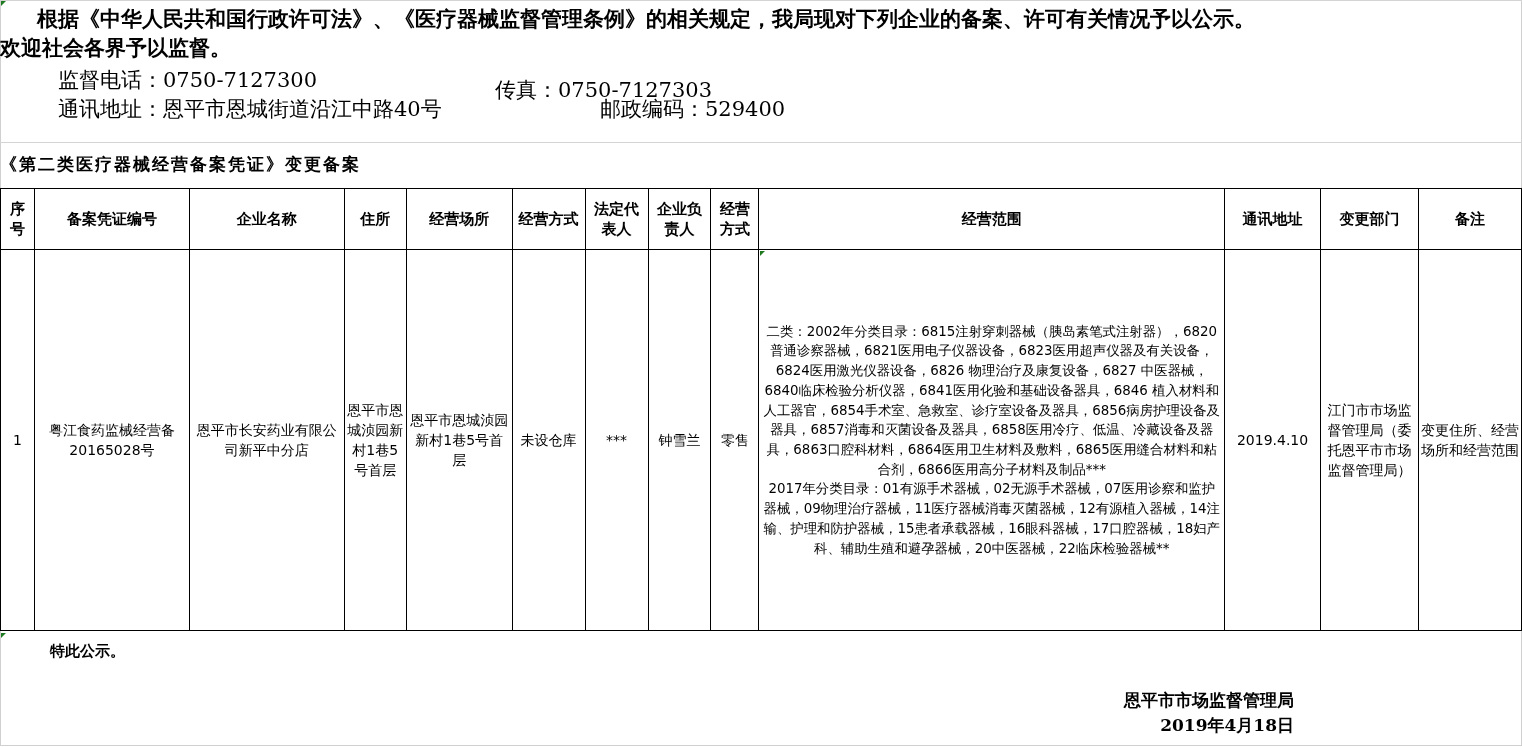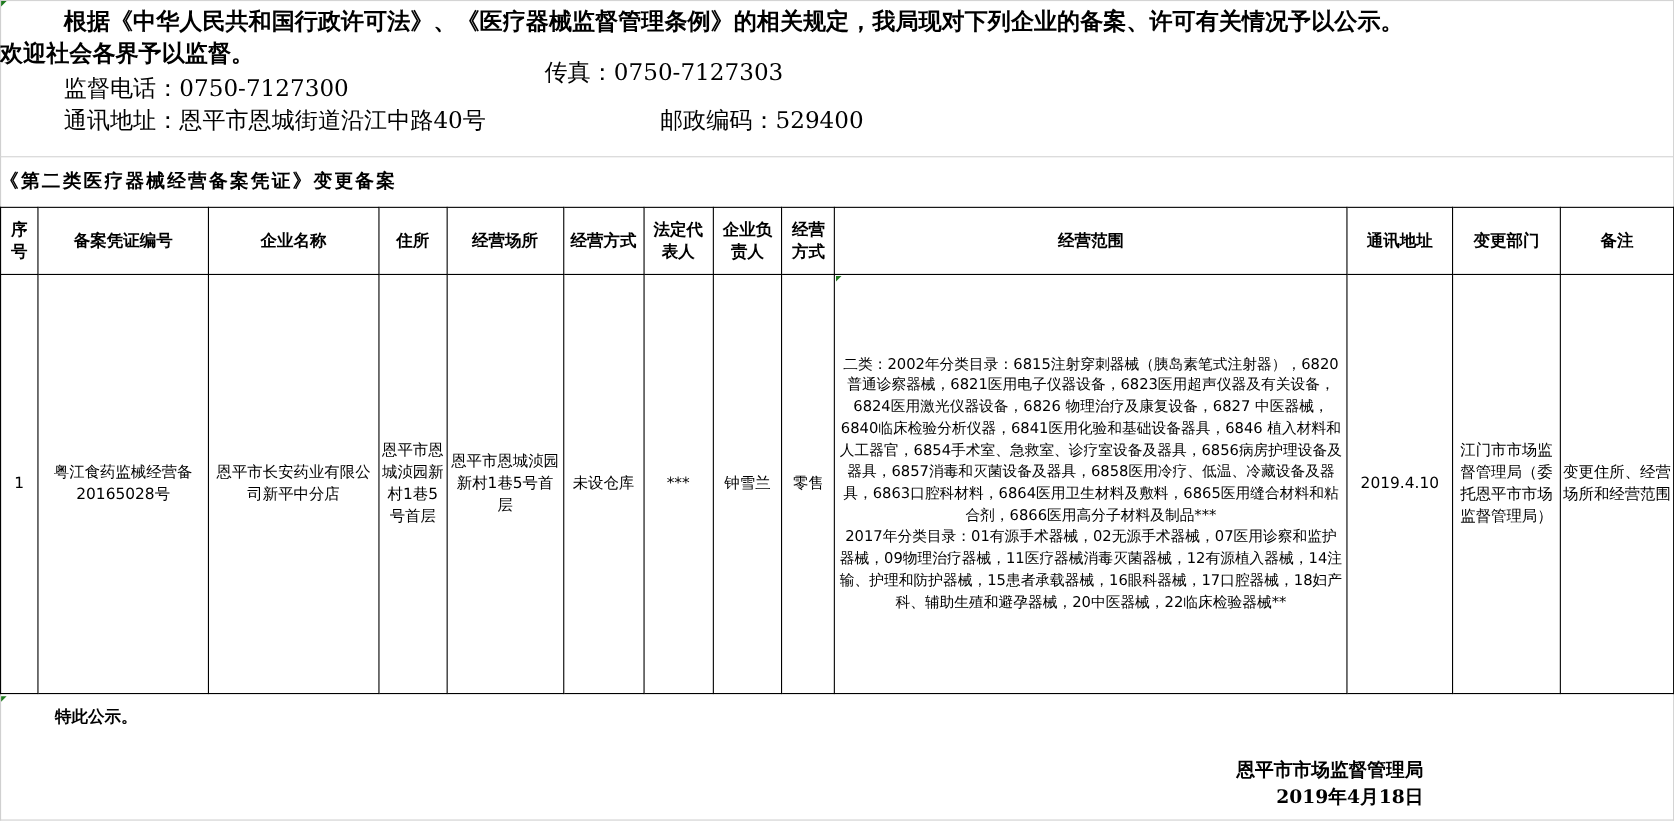--- a/index.html
+++ b/index.html
@@ -1,21 +1,21 @@
 <!DOCTYPE html>
 <html><head>
 <meta charset="utf-8">
 <style>
   html, body { margin:0; padding:0; background:#ffffff; }
   body { width:1522px; height:747px; position:relative; overflow:hidden; font-family:"DejaVu Serif","Liberation Serif",serif; color:#000; }
   .frame { position:absolute; left:0; top:0; width:1520px; height:745px; border-right:1px solid #d0d0d0; border-bottom:1px solid #d0d0d0; border-left:1px solid #d0d0d0; }
   .gridline { position:absolute; left:0; width:1522px; height:1px; background:#d4d4d4; }
   .intro { position:absolute; left:0; top:4px; width:1520px; font-size:21px; line-height:29px; font-weight:bold; font-family:"DejaVu Serif","Liberation Serif",serif; }
   .intro .line { white-space:nowrap; }
-  .indent { padding-left:58px; }
+  .indent { padding-left:37px; }
   .contact { position:absolute; white-space:nowrap; font-size:21px; font-weight:normal; }
   .title { position:absolute; left:0; width:1522px; top:153px; text-align:left; font-size:17px; font-weight:bold; letter-spacing:2px; }
   table.main { position:absolute; left:0; top:188px; border-collapse:collapse; table-layout:fixed; font-family:"DejaVu Sans","Liberation Sans",sans-serif; }
   table.main th, table.main td { border:1.5px solid #000; text-align:center; vertical-align:middle; padding:0 2px; font-size:14px; line-height:20px; }
   table.main th { font-weight:bold; height:60px; font-size:15px; }
   table.main td { height:380px; font-weight:normal; }
   td.scope { text-align:center; font-size:13.4px !important; line-height:19.7px !important; padding:0 3px !important; }
   .green-mark { position:absolute; width:0; height:0; border-top:5px solid #1f7a1f; border-right:5px solid transparent; }
   .closing { position:absolute; left:50px; top:642px; font-size:15px; font-weight:bold; }
   .sign { position:absolute; left:1094px; top:688px; font-size:17px; font-weight:bold; line-height:25px; text-align:right; width:200px; }
@@ -26,21 +26,21 @@
 <div class="frame"></div>
 <div class="gridline" style="top:0px;"></div>
 <div class="gridline" style="top:142px;"></div>
 <div class="green-mark" style="left:1px; top:1px;"></div>
 
 <div class="intro">
   <div class="line indent">根据《中华人民共和国行政许可法》、《医疗器械监督管理条例》的相关规定，我局现对下列企业的备案、许可有关情况予以公示。</div>
   <div class="line">欢迎社会各界予以监督。</div>
 </div>
 <div class="contact" style="left:58px; top:66px;">监督电话：0750-7127300</div>
-<div class="contact" style="left:495px; top:52px;">传真：0750-7127303</div>
+<div class="contact" style="left:495px; top:76px;">传真：0750-7127303</div>
 <div class="contact" style="left:58px; top:95px;">通讯地址：恩平市恩城街道沿江中路40号</div>
 <div class="contact" style="left:600px; top:95px;">邮政编码：529400</div>
 
 <div class="title">《第二类医疗器械经营备案凭证》变更备案</div>
 
 <table class="main">
   <colgroup>
     <col style="width:34px">
       <col style="width:155px">
       <col style="width:155px">

